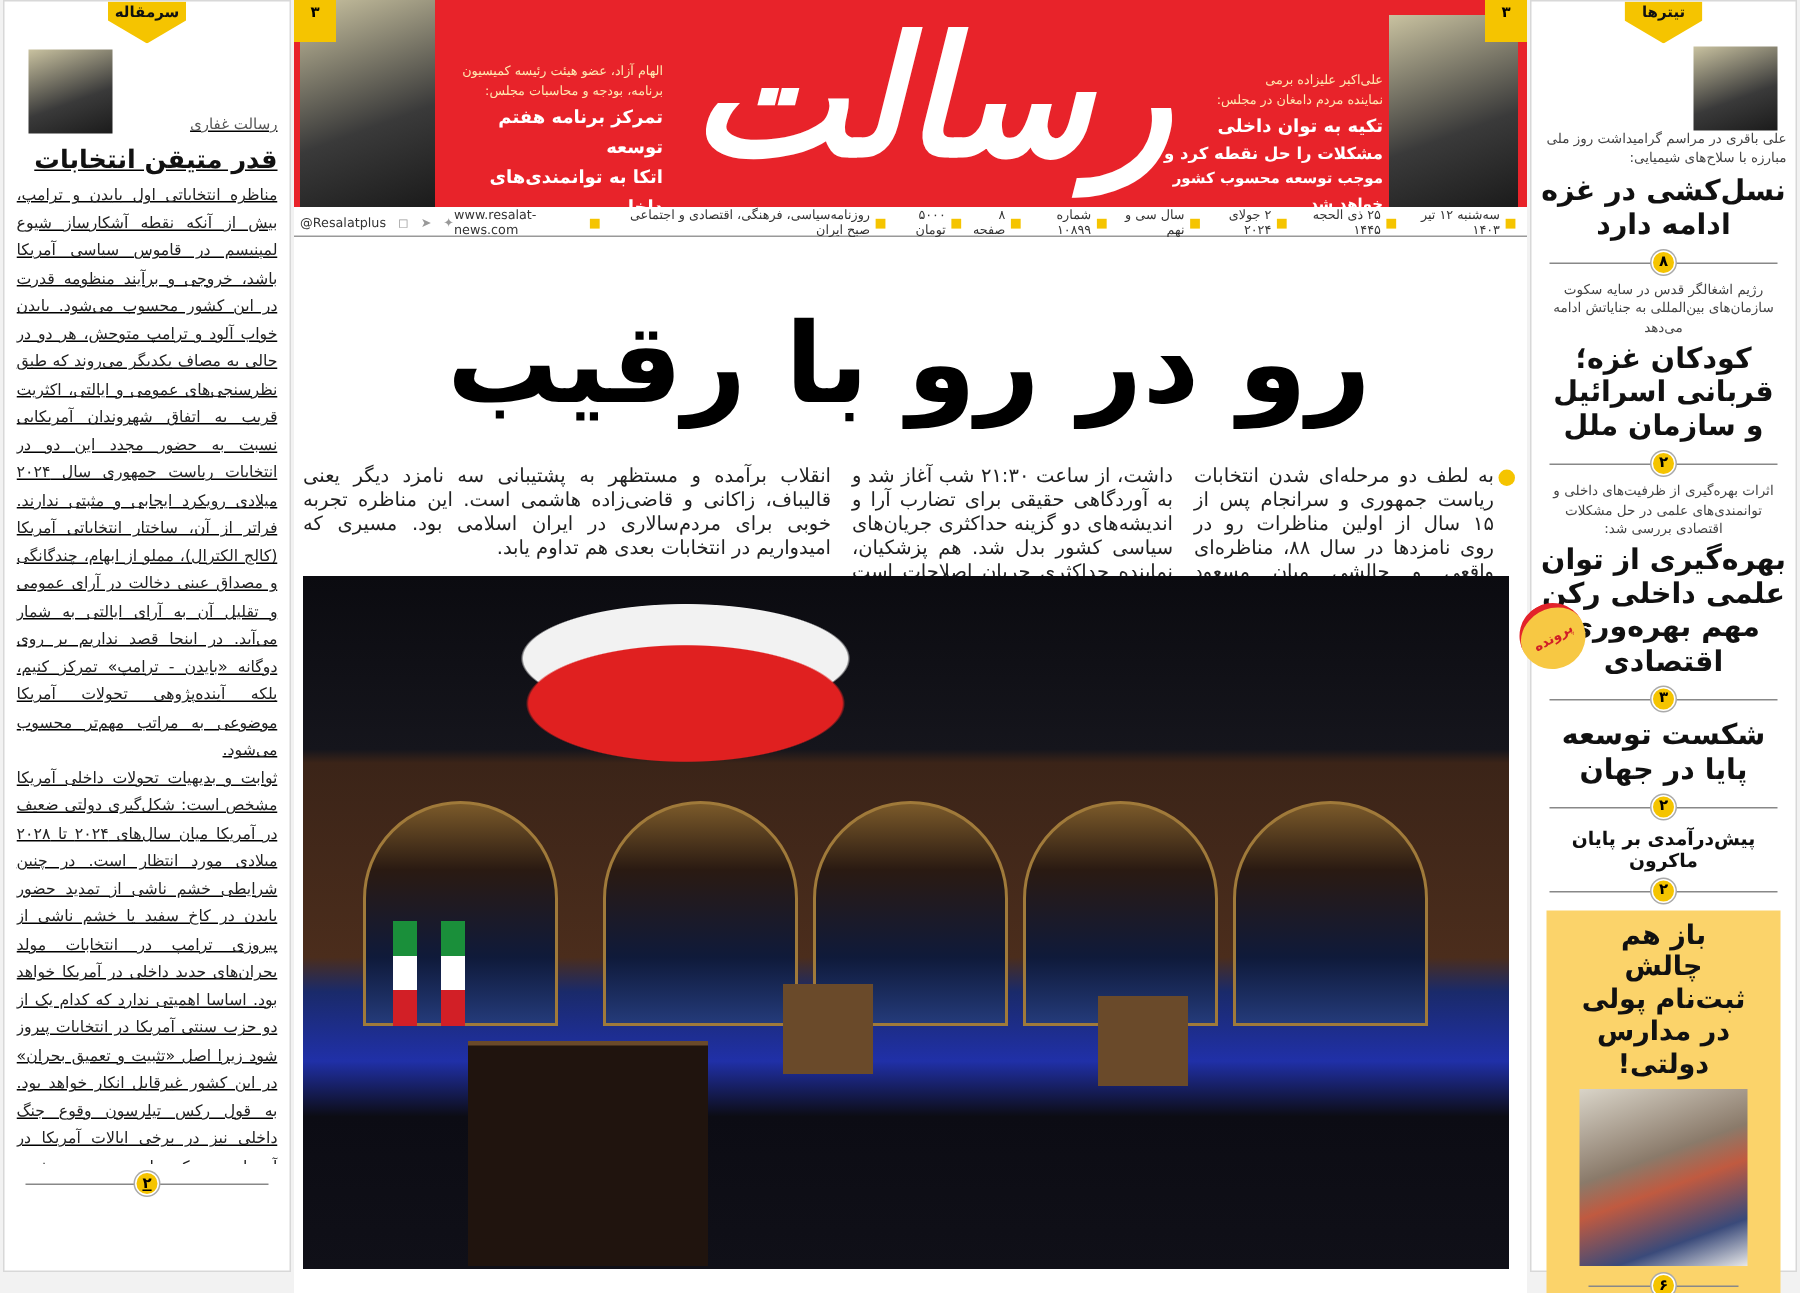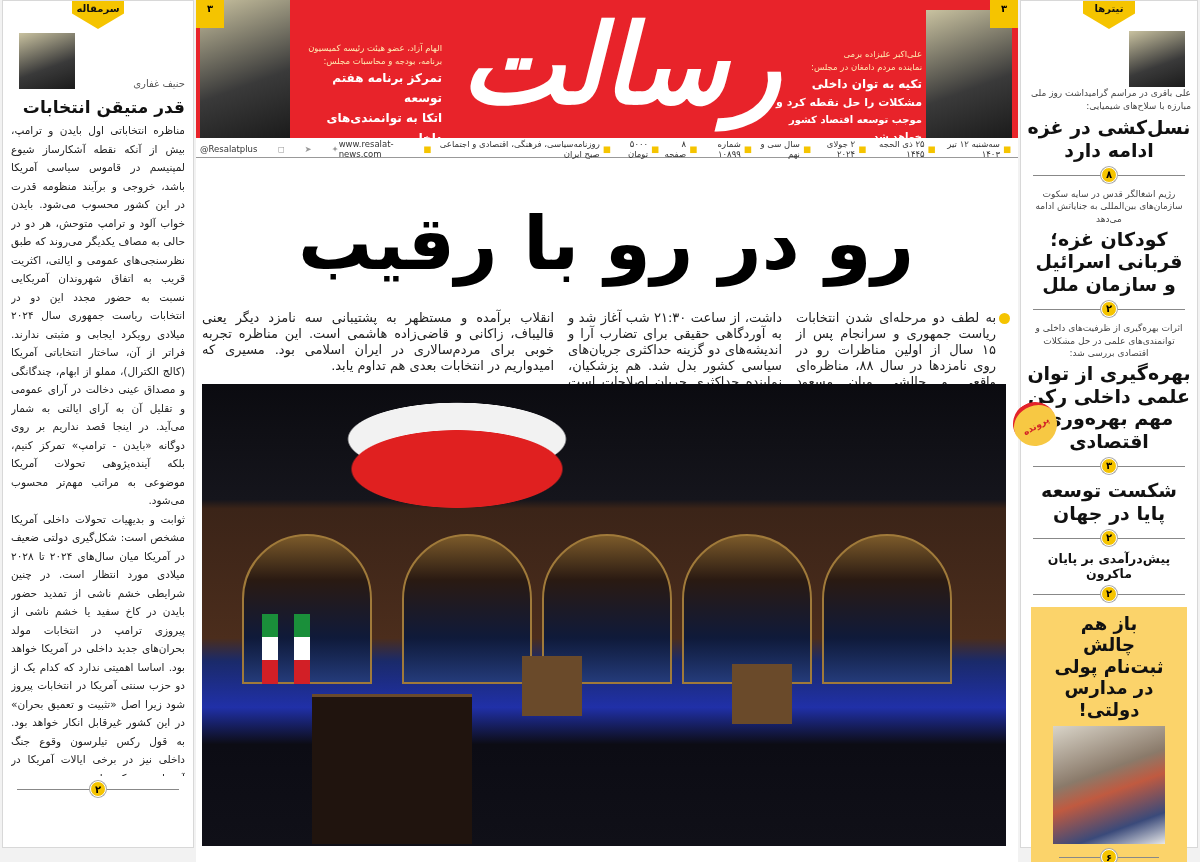--- a/index.html
+++ b/index.html
@@ -1,19 +1,19 @@
 <!DOCTYPE html>
 <html><head>
 <meta charset="utf-8">
 <style>
   * { box-sizing: border-box; margin: 0; padding: 0; }
   body { width: 1200px; height: 862px; background: #f2f2f2; font-family: "DejaVu Sans", sans-serif; position: relative; overflow: hidden; direction: rtl; }
   .col { position: absolute; background: #fff; border: 1px solid #d8d8d8; }
   
-  #left { left: 2px; top: 0; width: 192px; height: 848px; padding: 0 8px; }
+  #left { left: 2px; top: 0; width: 192px; height: 848px; padding: 0 8px; text-decoration: underline; }
   #right { left: 1020px; top: 0; width: 178px; height: 848px; padding: 0 6px; }
   #center { left: 196px; top: 0; width: 822px; height: 862px; background: #fff; border: none; }
   .tab-badge { position: absolute; top: 0; left: 50%; transform: translateX(-50%); width: 52px; height: 28px; background: #f5c400; clip-path: polygon(0 0,100% 0,100% 45%,50% 100%,0 45%); display: flex; justify-content: center; padding-top: 2px; font-size: 10px; font-weight: bold; color: #111; }
   .pg { display: flex; align-items: center; justify-content: center; position: relative; height: 18px; margin: 4px 0; }
   .pg::before { content: ""; position: absolute; left: 6px; right: 6px; top: 50%; border-top: 1px solid #888; }
   .pg span { position: relative; background: #f5c400; border-radius: 50%; width: 16px; height: 16px; font-size: 10px; font-weight: bold; display: flex; align-items: center; justify-content: center; border: 1px solid #fff; box-shadow: 0 0 0 1px #aaa; }
   .photo { background: linear-gradient(160deg,#c9c2a0,#3a3a3a 60%,#1b1b1b); }
   .h-xl { font-weight: bold; color: #111; text-align: center; line-height: 1.2; }
   .small { font-size: 9px; color: #444; text-align: center; line-height: 1.4; }
   .body-text { font-size: 10.5px; line-height: 18.5px; color: #222; text-align: justify; }
@@ -43,21 +43,21 @@
   .stamp { position: absolute; left: -14px; width: 44px; height: 44px; border-radius: 50%; background: #f7c843; color: #d21f26; font-size: 9px; font-weight: bold; display: flex; align-items: center; justify-content: center; transform: rotate(-30deg); border-top: 4px solid #e3232a; }
 </style>
 </head>
 <body>
 
 <div id="left" class="col">
   <div class="tab-badge">سرمقاله</div>
   <div style="height:32px"></div>
   <div style="display:flex;align-items:flex-end;justify-content:space-between;direction:ltr;">
     <div class="photo" style="width:56px;height:56px;margin-left:8px;"></div>
-    <div style="font-size:10px;color:#555;">حنیف غفاری</div>
+    <div style="font-size:10px;color:#555;">رسالت غفاری</div>
   </div>
   <div class="h-xl" style="font-size:17px;margin-top:8px;text-align:right;">
     <div>قدر متیقن انتخابات</div>
   </div>
   <div class="body-text" style="margin-top:4px;height:655px;overflow:hidden;">
     <p>مناظره انتخاباتی اول بایدن و ترامپ، بیش از آنکه نقطه آشکارساز شیوع لمپنیسم در قاموس سیاسی آمریکا باشد، خروجی و برآیند منظومه قدرت در این کشور محسوب می‌شود. بایدن خواب آلود و ترامپ متوحش، هر دو در حالی به مصاف یکدیگر می‌روند که طبق نظرسنجی‌های عمومی و ایالتی، اکثریت قریب به اتفاق شهروندان آمریکایی نسبت به حضور مجدد این دو در انتخابات ریاست جمهوری سال ۲۰۲۴ میلادی رویکرد ایجابی و مثبتی ندارند. فراتر از آن، ساختار انتخاباتی آمریکا (کالج الکترال)، مملو از ابهام، چندگانگی و مصداق عینی دخالت در آرای عمومی و تقلیل آن به آرای ایالتی به شمار می‌آید. در اینجا قصد نداریم بر روی دوگانه «بایدن - ترامپ» تمرکز کنیم، بلکه آینده‌پژوهی تحولات آمریکا موضوعی به مراتب مهم‌تر محسوب می‌شود.</p>
     <p>ثوابت و بدیهیات تحولات داخلی آمریکا مشخص است: شکل‌گیری دولتی ضعیف در آمریکا میان سال‌های ۲۰۲۴ تا ۲۰۲۸ میلادی مورد انتظار است. در چنین شرایطی خشم ناشی از تمدید حضور بایدن در کاخ سفید یا خشم ناشی از پیروزی ترامپ در انتخابات مولد بحران‌های جدید داخلی در آمریکا خواهد بود. اساسا اهمیتی ندارد که کدام یک از دو حزب سنتی آمریکا در انتخابات پیروز شود زیرا اصل «تثبیت و تعمیق بحران» در این کشور غیرقابل انکار خواهد بود. به قول رکس تیلرسون وقوع جنگ داخلی نیز در برخی ایالات آمریکا در آینده‌ای نزدیک با توجه به تشدید شکاف‌های داخلی، اجتناب‌ناپذیر است.</p>
 
   </div>
   <div class="pg">
@@ -70,21 +70,21 @@
 
     <div class="portrait photo" style="right:6px;width:86px;top:10px;height:128px;"></div>
     <div class="corner-num" style="right:0;">
         <span>۳</span>
       </div>
     <div class="cap-block" style="right:96px;top:48px;width:150px;">
       <div class="who">علی‌اکبر علیزاده برمی</div>
       <div class="who">نماینده مردم دامغان در مجلس:</div>
       <div class="qt">تکیه به توان داخلی</div>
       <div class="qt" style="font-size:11px;line-height:17px">مشکلات را حل نقطه کرد و</div>
-      <div class="qt" style="font-size:10px;line-height:17px">موجب توسعه اقتصاد کشور خواهد شد</div>
+      <div class="qt" style="font-size:10px;line-height:17px">موجب توسعه محسوب کشور خواهد شد</div>
     </div>
 
     <div class="logo">رسالت</div>
 
     <div class="portrait photo" style="left:4px;width:90px;top:0;"></div>
     <div class="corner-num" style="left:0;">
         <span>۳</span>
       </div>
     <div class="cap-block" style="left:96px;top:42px;width:150px;">
       <div class="who">الهام آزاد، عضو هیئت رئیسه کمیسیون</div>
@@ -109,21 +109,21 @@
         <span>شماره ۱۰۸۹۹</span>
       <span class="dotsep">■</span>
         <span>۸ صفحه</span>
       <span class="dotsep">■</span>
         <span>۵۰۰۰ تومان</span>
       <span class="dotsep">■</span>
         <span>روزنامه‌سیاسی، فرهنگی، اقتصادی و اجتماعی صبح ایران</span>
       <span class="dotsep">■</span>
         <span style="direction:ltr">www.resalat-news.com</span>
     </div>
-    <div style="display:flex;align-items:center;gap:20px;direction:ltr;">
+    <div style="display:flex;align-items:center;gap:8px;direction:ltr;">
       <span>@Resalatplus</span>
       <span style="color:#999">◻</span>
       <span style="color:#999">➤</span>
       <span style="color:#999">✦</span>
     </div>
   </div>
 
   <div id="headline">رو در رو با رقیب</div>
 
   <div style="position:absolute;top:313px;right:8px;width:11px;height:11px;border-radius:50%;background:#f5c400;"></div>

